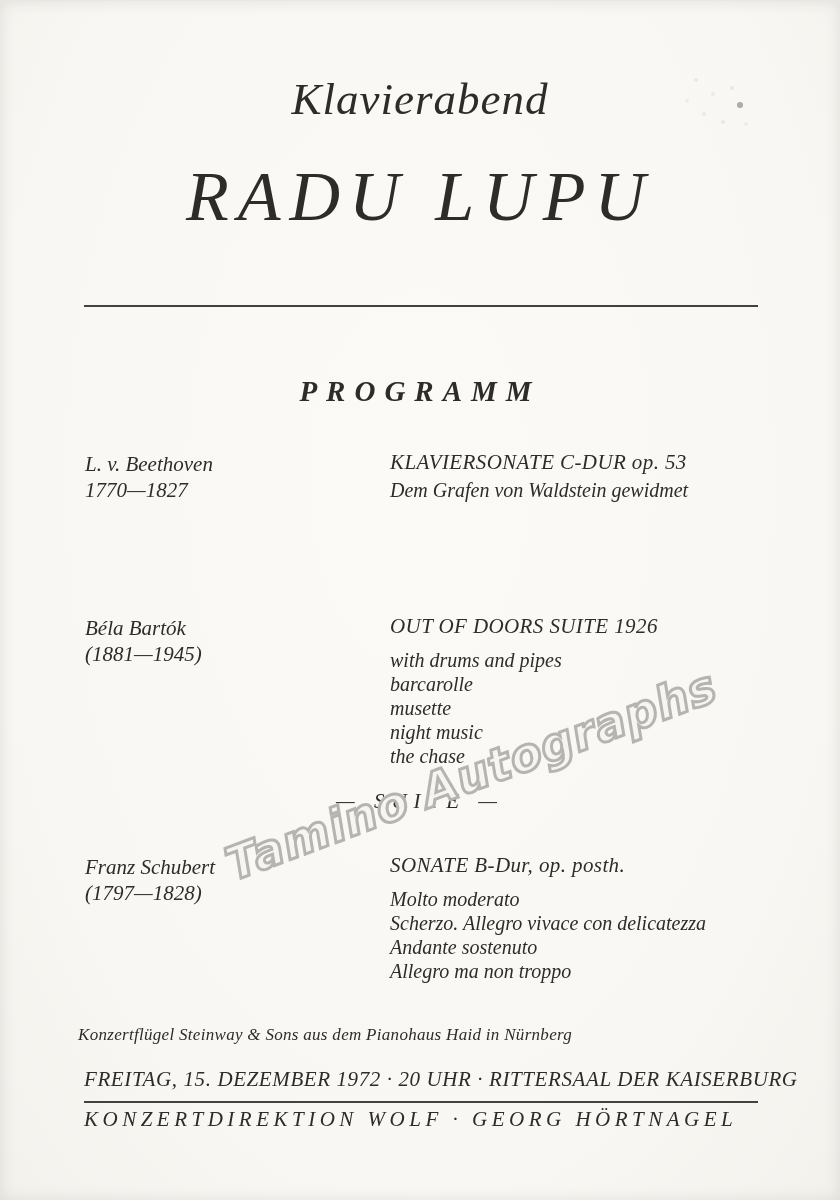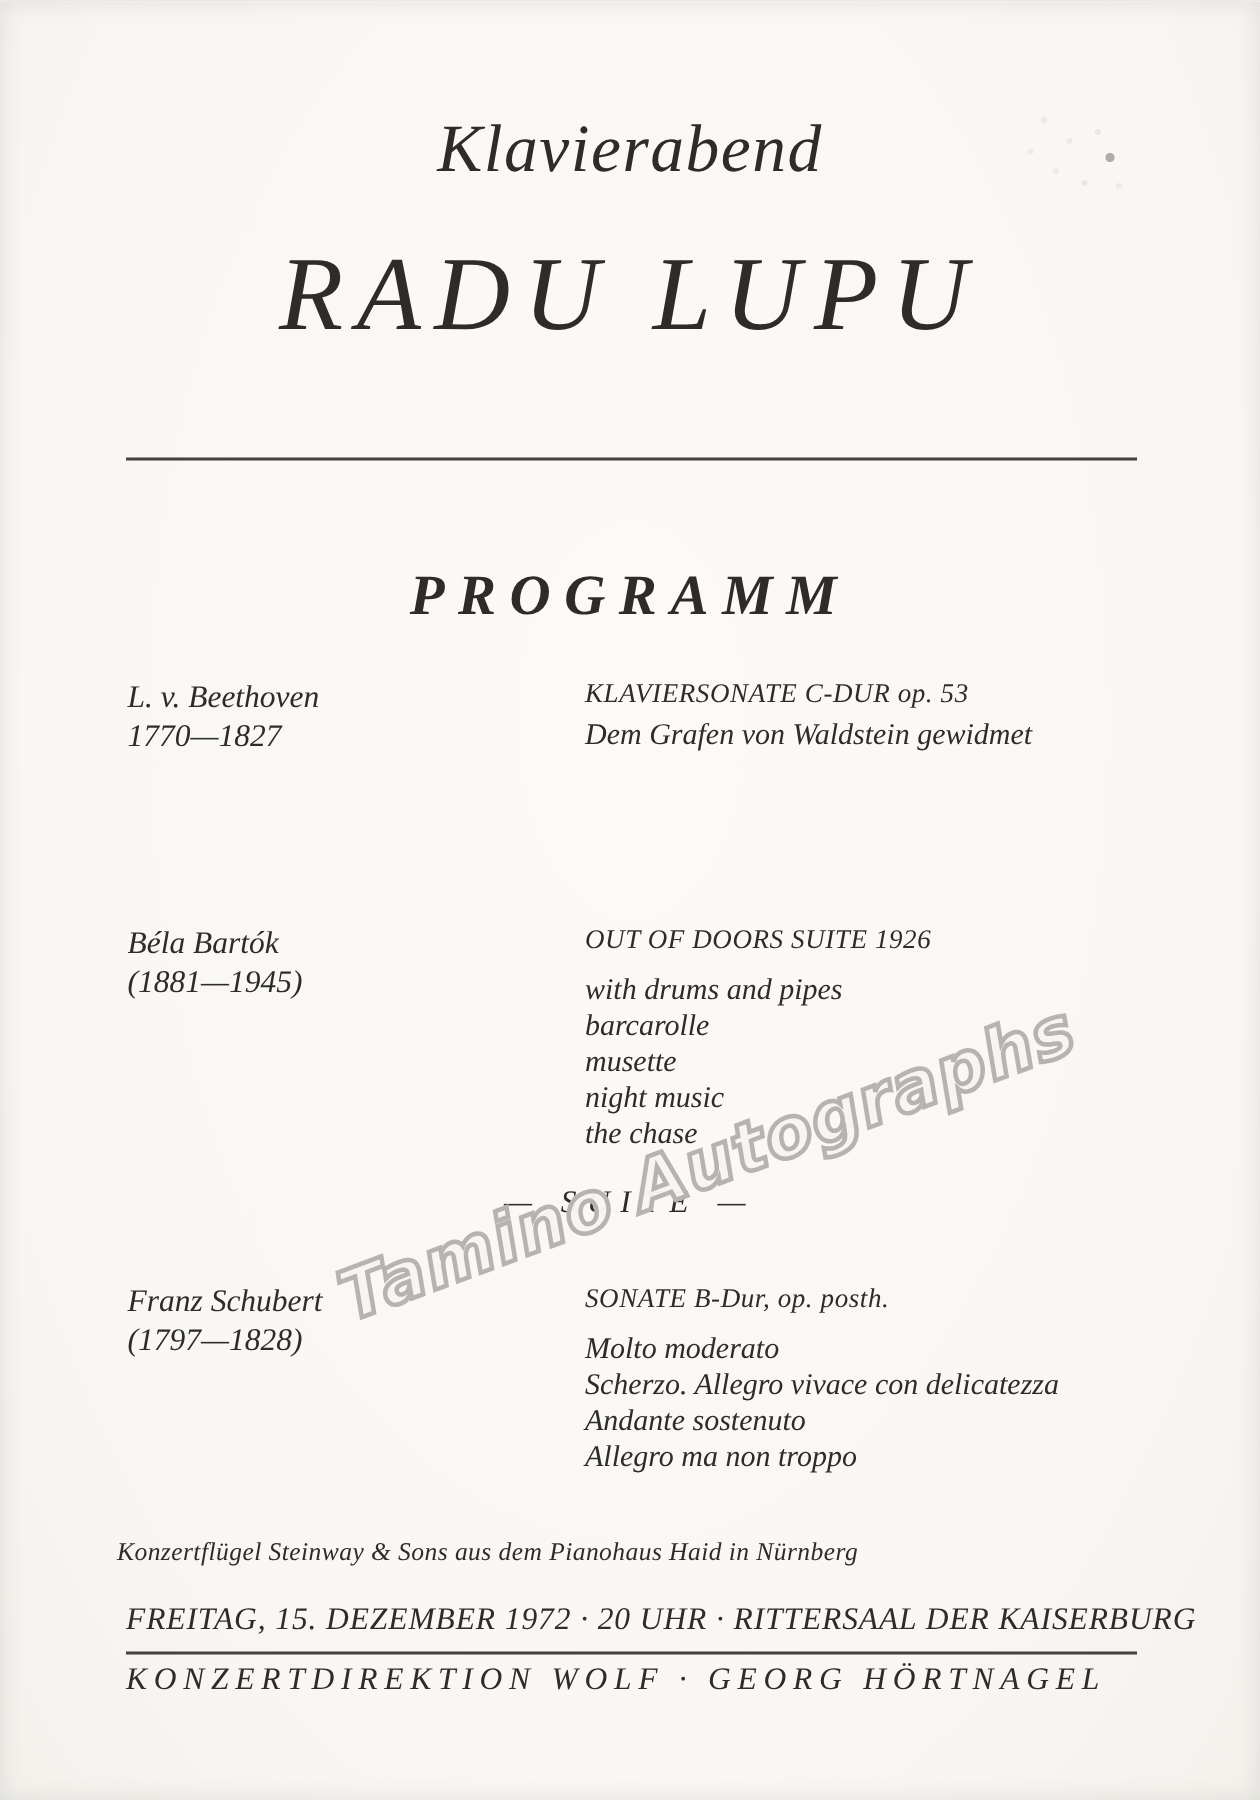--- a/index.html
+++ b/index.html
@@ -38,40 +38,40 @@
     position: absolute;
     left: 84px; width: 674px; height: 0;
     border-top: 2px solid #44423e;
   }
   .rule-top { top: 304px; border-top-width: 2px; }
   .rule-bottom { top: 1100px; }
 
   .program-heading {
     position: absolute;
     top: 374px; left: 0; width: 100%;
-    font-size: 38px;
+    font-size: 29px;
     font-weight: bold;
     letter-spacing: 9px;
   }
 
   .entry { position: absolute; left: 85px; width: 675px; }
   .entry-1 { top: 448px; }
   .entry-2 { top: 612px; }
   .entry-3 { top: 851px; }
 
   .entry-composer {
     position: absolute; left: 0; top: 2px; width: 290px;
     font-size: 21px; line-height: 26px;
   }
   .entry-work {
     position: absolute; left: 305px; top: 0; width: 370px;
     font-size: 20px; line-height: 26px;
   }
   .work-title {
-    font-size: 18px;
+    font-size: 21px;
     letter-spacing: 0.4px;
     white-space: nowrap;
   }
   .work-subtitle { line-height: 30px; }
   .work-subtitle:empty { display: none; }
   .movements { margin-top: 9px; }
   .movements div { line-height: 24px; white-space: nowrap; }
 
   .pause {
     position: absolute;

